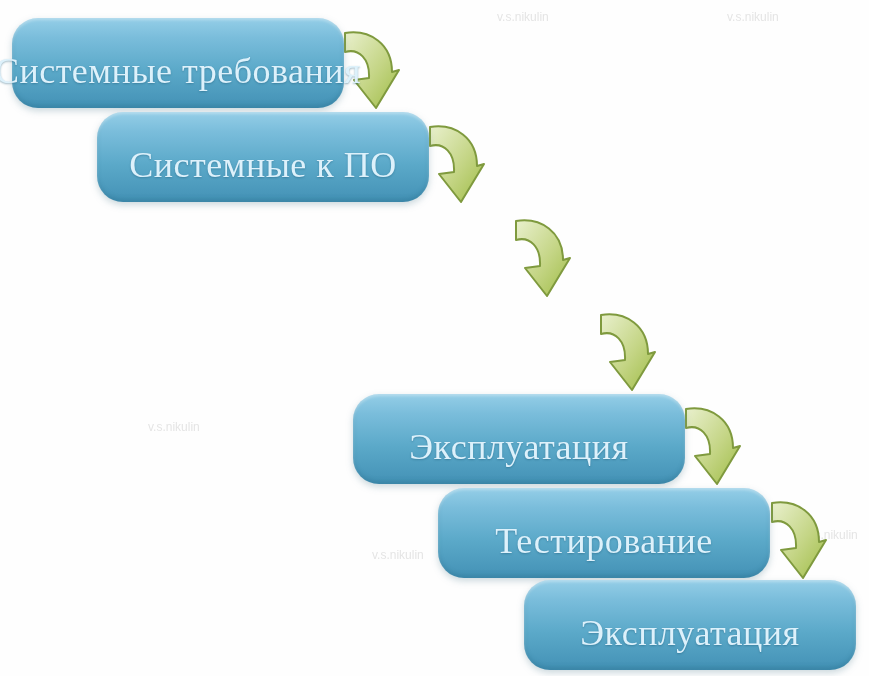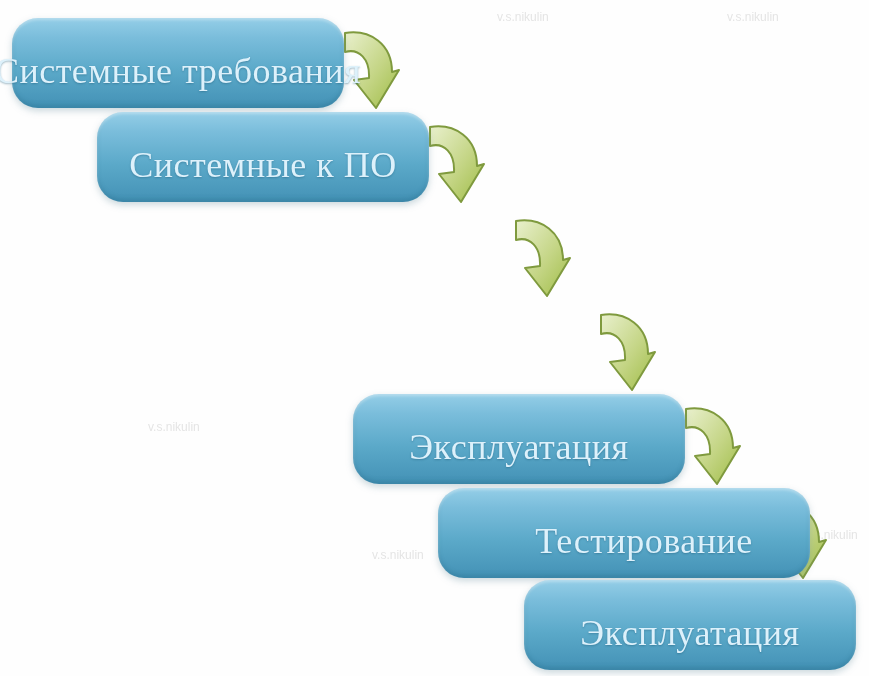--- a/index.html
+++ b/index.html
@@ -41,21 +41,21 @@
     letter-spacing: 0.5px;
     white-space: nowrap;
     text-shadow: 0 1px 2px rgba(30, 90, 120, 0.45);
     margin-top: 16px;
   }
   .s1 { left: 12px;  top: 18px;  }
   .s2 { left: 97px;  top: 112px; }
   .s3 { left: 183px; top: 206px; }
   .s4 { left: 268px; top: 300px; }
   .s5 { left: 353px; top: 394px; }
-  .s6 { left: 438px; top: 488px; padding-left: 40px; }
+  .s6 { left: 438px; top: 488px; }
   .s7 { left: 524px; top: 580px; }
 
   
   .arrow {
     position: absolute;
     width: 60px;
     height: 80px;
     z-index: 1;
   }
   .a1 { left: 340px; top: 30px;  }

